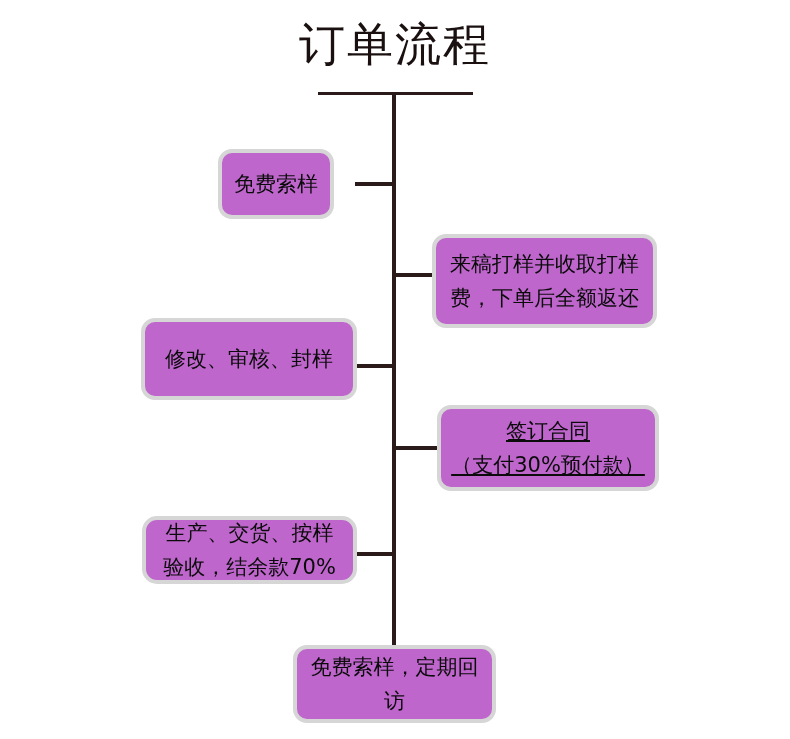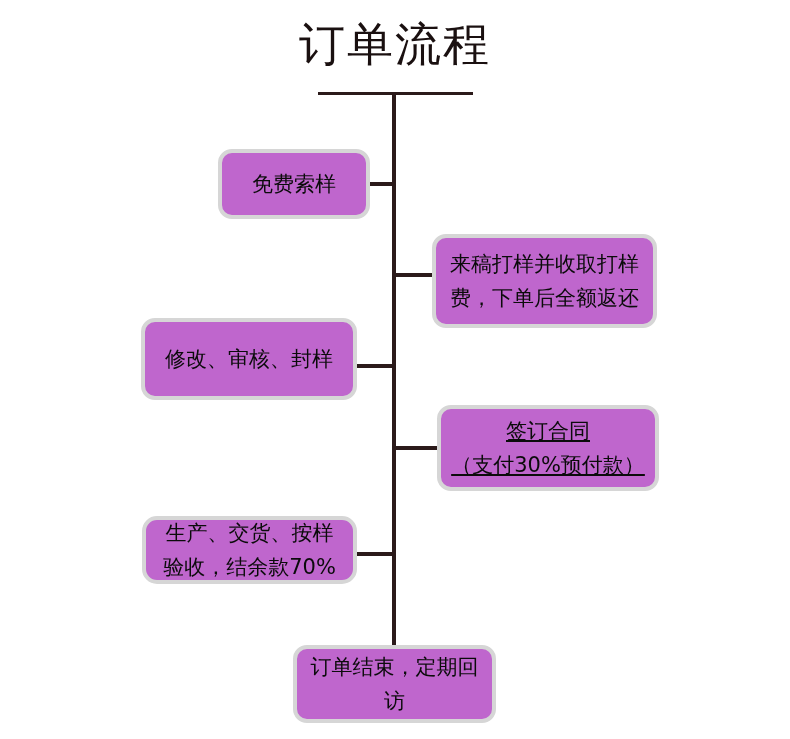--- a/index.html
+++ b/index.html
@@ -90,21 +90,21 @@
   <div class="title-rule" style="background: rgb(43, 26, 26);"></div>
 
   <div class="spine" style="background: rgb(43, 26, 26);"></div>
 
   <div class="connector" style="left: 355px; top: 182px; width: 39px; background: rgb(43, 26, 26);"></div>
   <div class="connector" style="left: 392px; top: 273px; width: 42px; background: rgb(43, 26, 26);"></div>
   <div class="connector" style="left: 355px; top: 364px; width: 39px; background: rgb(43, 26, 26);"></div>
   <div class="connector" style="left: 392px; top: 446px; width: 47px; background: rgb(43, 26, 26);"></div>
   <div class="connector" style="left: 355px; top: 552px; width: 39px; background: rgb(43, 26, 26);"></div>
 
-  <div class="node left-node" style="left: 218px; top: 149px; width: 152px; height: 70px; background: rgb(191, 102, 205); border-color: rgb(214, 214, 214);">
+  <div class="node left-node" style="left: 218px; top: 149px; width: 116px; height: 70px; background: rgb(191, 102, 205); border-color: rgb(214, 214, 214);">
     <span class="node-text">免费索样</span>
   </div>
 
   <div class="node right-node" style="left: 432px; top: 234px; width: 225px; height: 94px; background: rgb(191, 102, 205); border-color: rgb(214, 214, 214);">
     <span class="node-text">来稿打样并收取打样
 费，下单后全额返还</span>
   </div>
 
   <div class="node left-node" style="left: 141px; top: 318px; width: 216px; height: 82px; background: rgb(191, 102, 205); border-color: rgb(214, 214, 214);">
     <span class="node-text">修改、审核、封样</span>
@@ -114,16 +114,16 @@
     <span class="node-text">签订合同
 （支付30%预付款）</span>
   </div>
 
   <div class="node left-node" style="left: 142px; top: 516px; width: 215px; height: 68px; background: rgb(191, 102, 205); border-color: rgb(214, 214, 214); border-radius: 15px;">
     <span class="node-text">生产、交货、按样
 验收，结余款70%</span>
   </div>
 
   <div class="node bottom-node" style="left: 293px; top: 645px; width: 203px; height: 78px; background: rgb(191, 102, 205); border-color: rgb(214, 214, 214);">
-    <span class="node-text">订单结束，定期回访</span>
+    <span class="node-text">免费索样，定期回访</span>
   </div>
 
 </div>
 
 </body></html>

